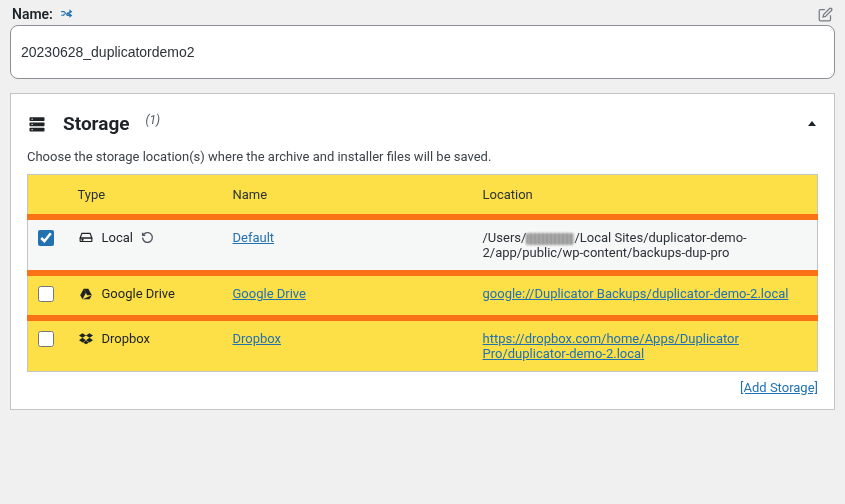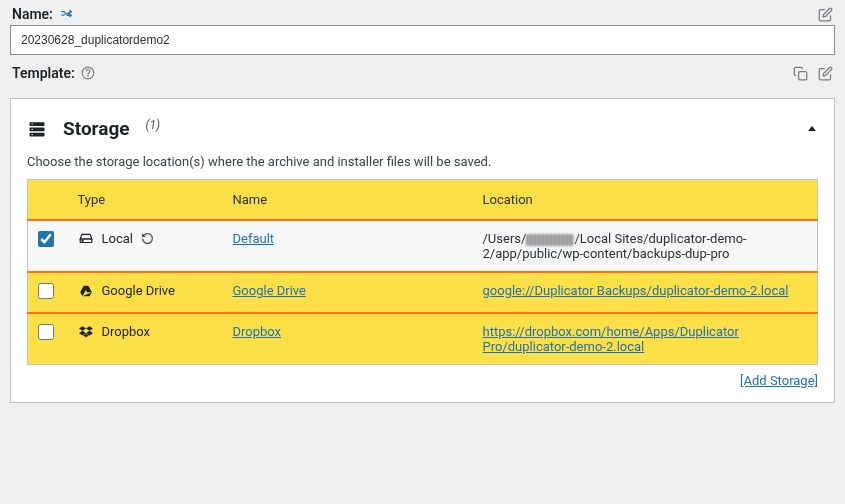--- a/index.html
+++ b/index.html
@@ -20,23 +20,23 @@
   }
   .field-label-left { display: flex; align-items: center; gap: 6px; }
   .field-label { font-weight: 600; font-size: 14px; }
   .help-icon, .action-icon, .shuffle-icon { color: #787c82; display:inline-flex; }
   .shuffle-icon { color: #2271b1; }
   .action-icons { display:flex; gap:10px; align-items:center; }
   .text-input, .select-input {
     width: 100%;
     background: #fff;
     border: 1px solid #8c8f94;
-    border-radius: 0;
-    padding: 7px 10px;
-    font-size: 12px;
+    border-radius: 8px;
+    padding: 18px 10px;
+    font-size: 14px;
     color: #2c3338;
   }
   .select-wrap { position: relative; }
   .select-input { appearance: none; padding-right: 30px; }
   .select-caret { position:absolute; right:10px; top:50%; transform:translateY(-50%); color:#2c3338; pointer-events:none; }
 
   .panel {
     background:#fff;
     border:1px solid #c3c4c7;
     margin-top: 14px;
@@ -63,21 +63,21 @@
     padding: 10px 10px;
     font-size: 13px;
     vertical-align: top;
   }
   table.storage thead th {
     border-bottom:1px solid #c3c4c7;
     font-weight:400;
     color:#2c3338;
     padding: 12px 10px;
   }
-  table.storage tbody tr { border-top:2px solid #f97316; }
+  table.storage tbody tr { border-top:6px solid #f97316; }
   table.storage tbody tr.sel { background:#f6f7f7; }
   .col-check { width:40px; text-align:center; }
   .col-type { width:155px; }
   .col-name { width:250px; }
   .type-cell { display:flex; align-items:center; gap:8px; color:#1d2327; }
   .type-cell .icon { color:#1d2327; display:inline-flex; width:16px; }
   .type-cell .refresh { color:#50575e; display:inline-flex; }
   .link { color:#2271b1; }
   .loc-plain { color:#2c3338; }
   .loc-blur { display:inline-block; width:48px; height:12px; background: repeating-linear-gradient(90deg,#888,#888 2px,#bbb 2px,#bbb 4px); filter: blur(1px); vertical-align:middle; border-radius:2px; }
@@ -109,46 +109,20 @@
             <path d="M11 4H4a2 2 0 0 0-2 2v14a2 2 0 0 0 2 2h14a2 2 0 0 0 2-2v-7"></path>
             <path d="M18.5 2.5a2.1 2.1 0 0 1 3 3L12 15l-4 1 1-4 9.5-9.5z"></path>
           </svg>
       </span>
     </div>
   </div>
   <input class="text-input" type="text" value="20230628_duplicatordemo2" style="">
 </div>
 
 <div class="field-row">
-  <div class="field-label-row">
-    <div class="field-label-left">
-      <span class="field-label">Template:</span>
-      <span class="help-icon">
-        <svg width="14" height="14" viewBox="0 0 24 24" fill="none" stroke="currentColor" stroke-width="2">
-            <circle cx="12" cy="12" r="10"></circle>
-            <path d="M9.1 9a3 3 0 1 1 5.8 1c0 2-3 2-3 4"></path>
-            <circle cx="12" cy="17" r="0.6" fill="currentColor"></circle>
-          </svg>
-      </span>
-    </div>
-    <div class="action-icons">
-      <span class="action-icon">
-        <svg width="15" height="15" viewBox="0 0 24 24" fill="none" stroke="currentColor" stroke-width="2">
-            <rect x="9" y="9" width="13" height="13" rx="2"></rect>
-            <path d="M5 15H4a2 2 0 0 1-2-2V4a2 2 0 0 1 2-2h9a2 2 0 0 1 2 2v1"></path>
-          </svg>
-      </span>
-      <span class="action-icon">
-        <svg width="15" height="15" viewBox="0 0 24 24" fill="none" stroke="currentColor" stroke-width="2">
-            <path d="M11 4H4a2 2 0 0 0-2 2v14a2 2 0 0 0 2 2h14a2 2 0 0 0 2-2v-7"></path>
-            <path d="M18.5 2.5a2.1 2.1 0 0 1 3 3L12 15l-4 1 1-4 9.5-9.5z"></path>
-          </svg>
-      </span>
-    </div>
-  </div>
 </div>
 
 <div class="panel">
   <div class="panel-header">
     <div class="panel-title-wrap">
       <span>
         <svg width="20" height="18" viewBox="0 0 24 24" fill="currentColor">
             <rect x="2" y="3" width="20" height="5" rx="1"></rect>
             <rect x="2" y="10" width="20" height="5" rx="1"></rect>
             <rect x="2" y="17" width="20" height="5" rx="1"></rect>

